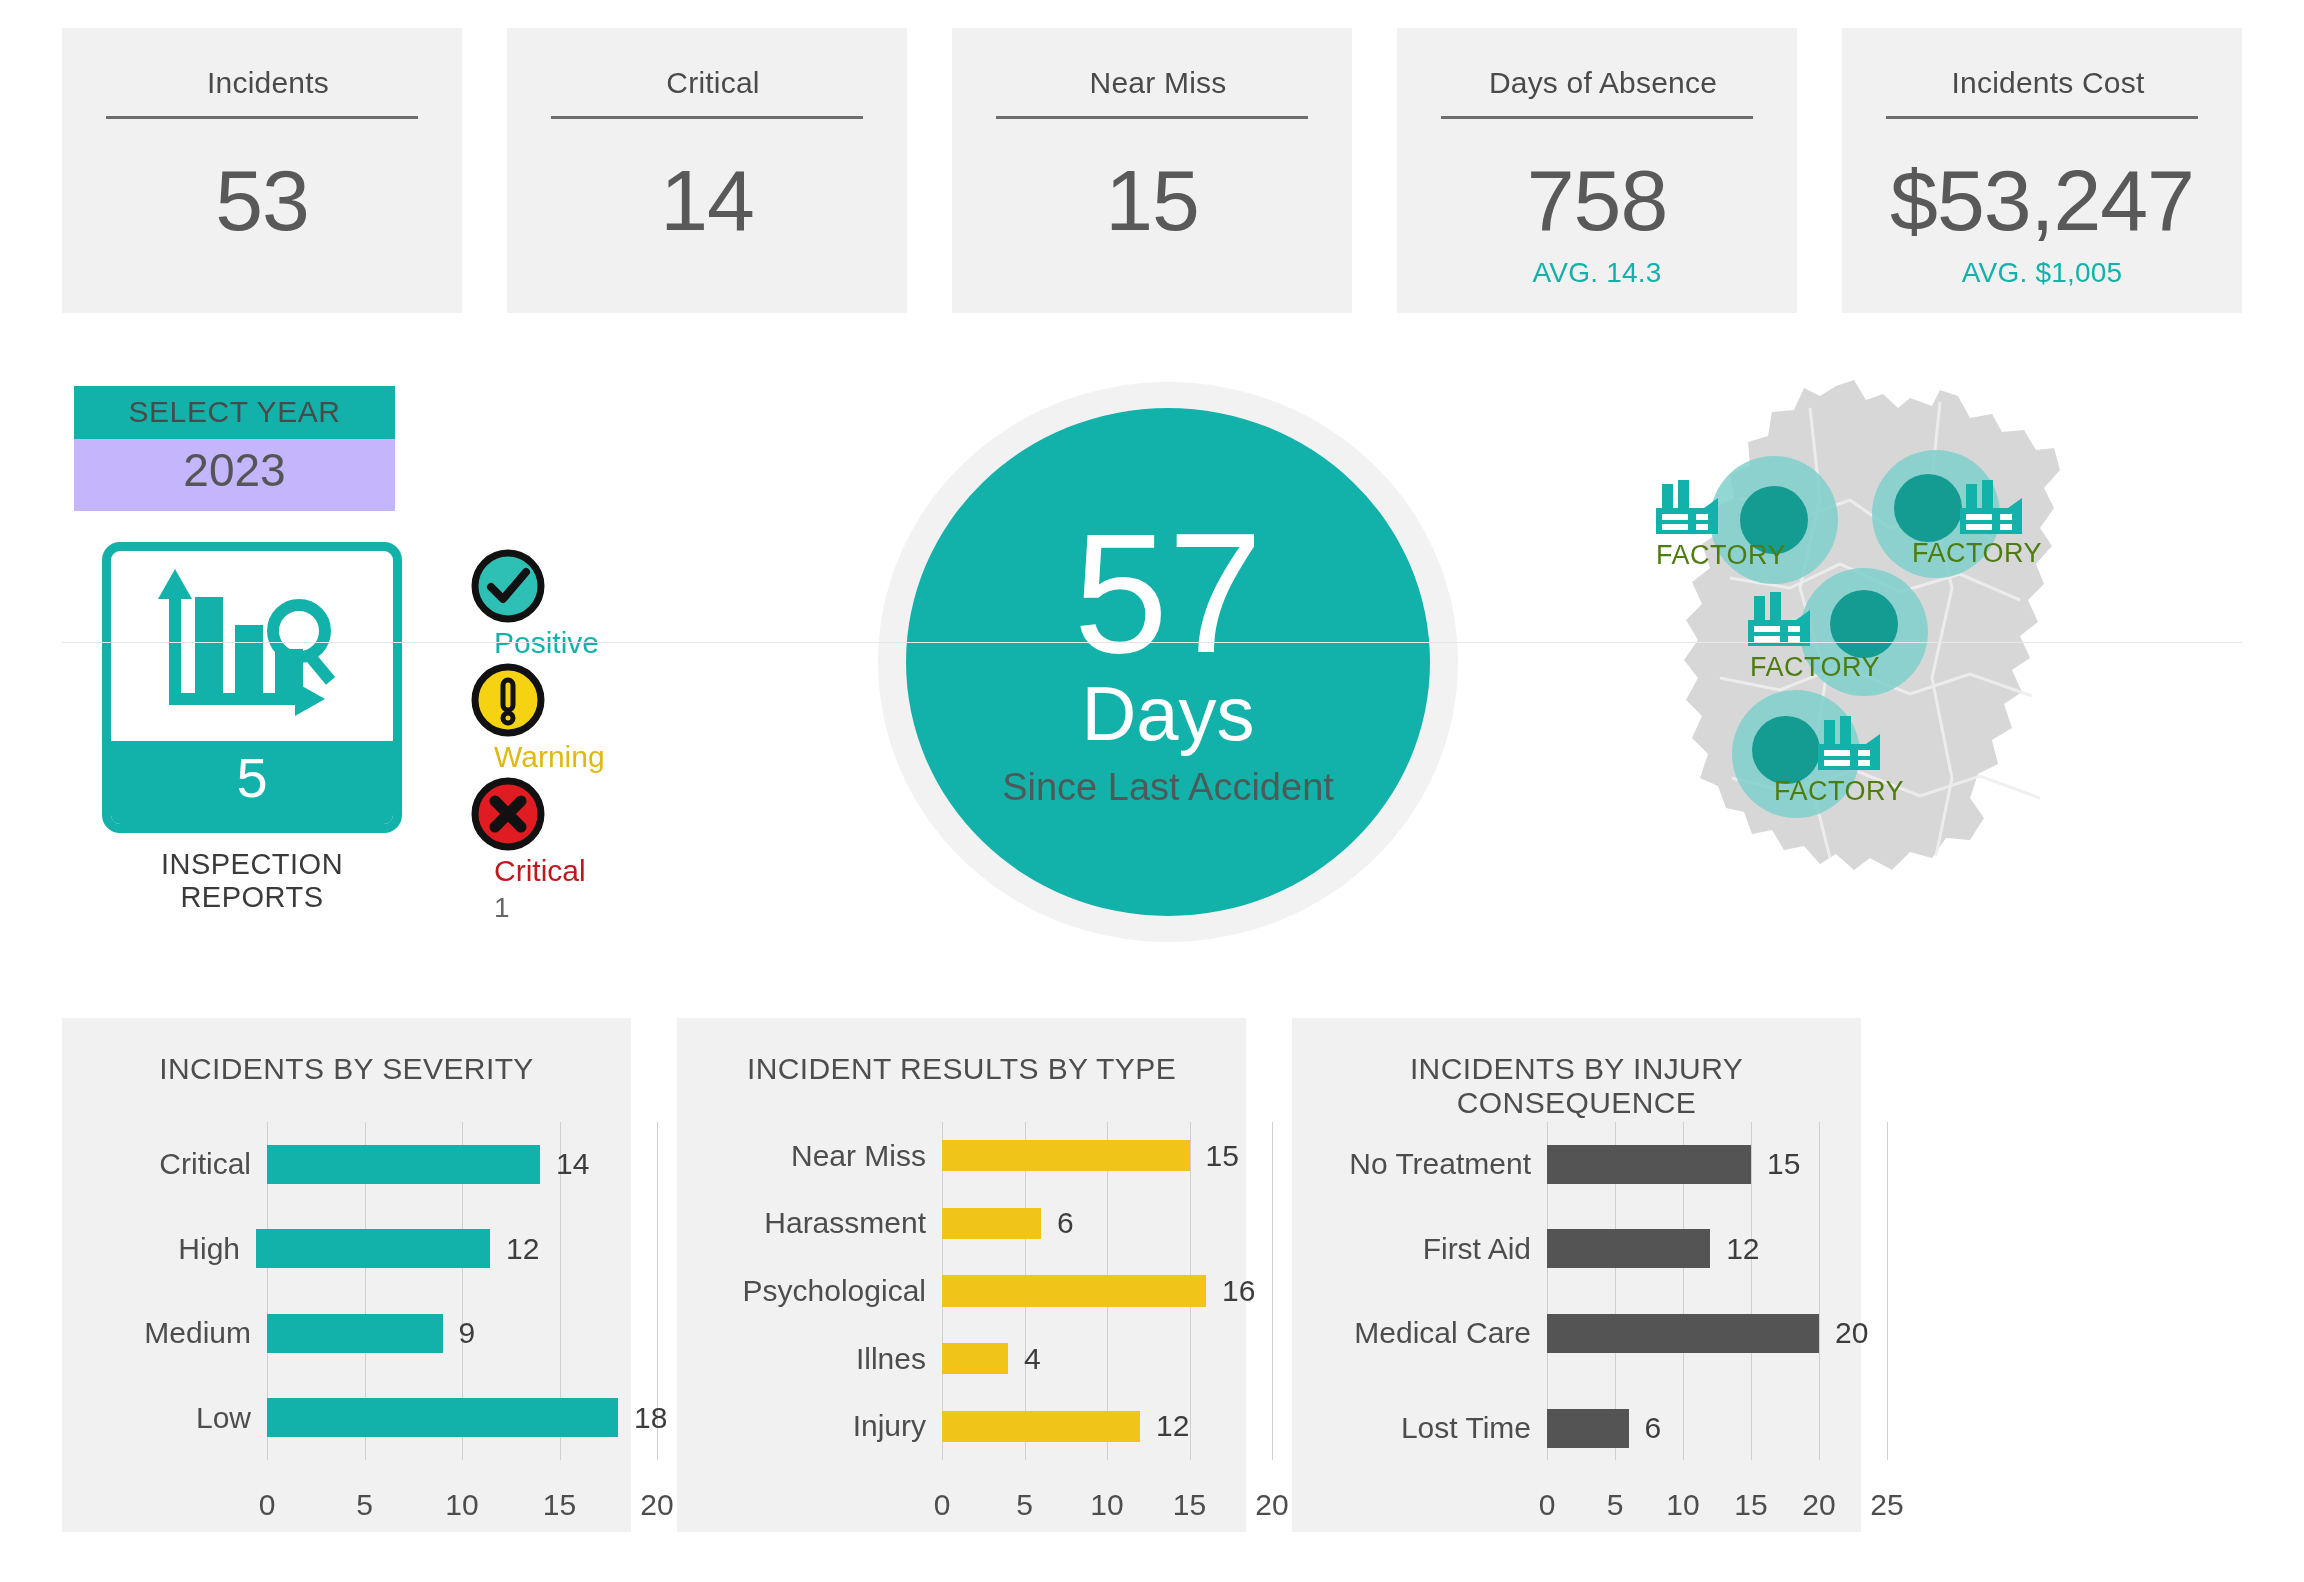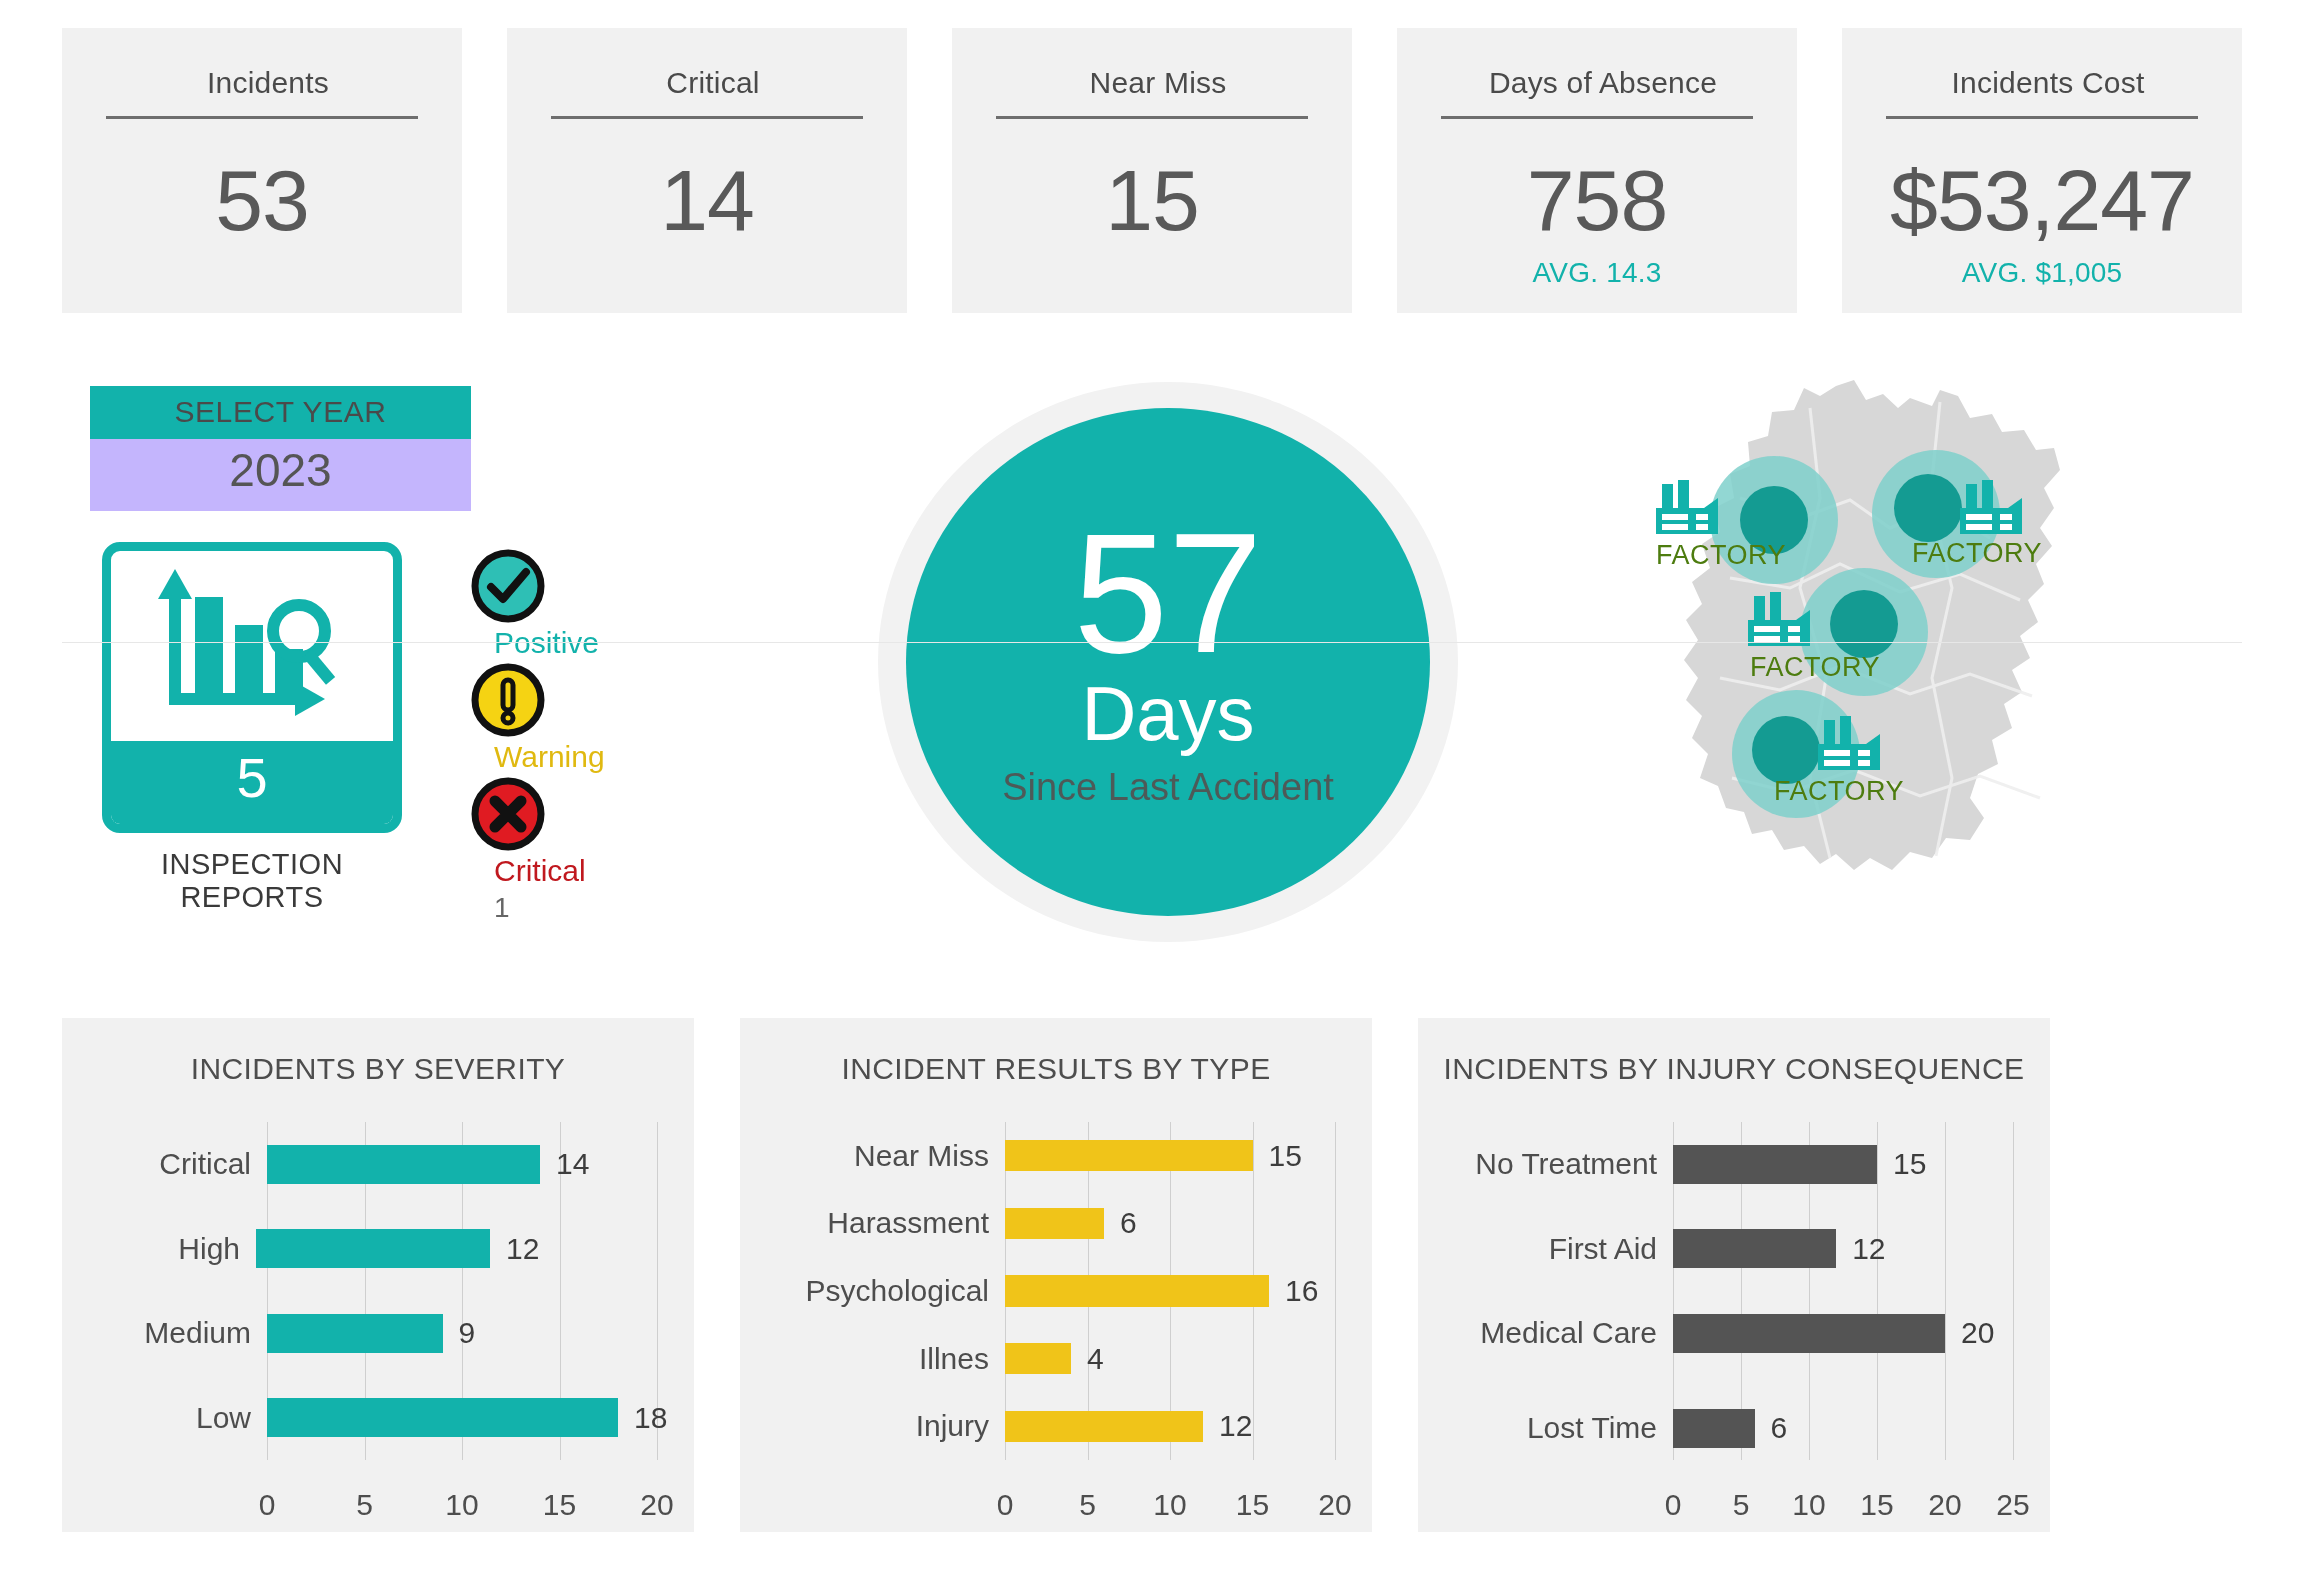--- a/index.html
+++ b/index.html
@@ -21,21 +21,21 @@
   .kpi-title { font-size: 30px; color: #4a4a4a; margin-top: 38px; font-weight: 400;
                letter-spacing: .2px; margin-left: 12px; }
   .kpi-rule { width: 78%; height: 3px; background: #6e6e6e; margin-top: 16px; }
   .kpi-value { font-size: 86px; color: #595959; font-weight: 400; line-height: 1;
                margin-top: 38px; letter-spacing: -1px; }
   .kpi-sub { font-size: 28px; color: #12b2ab; margin-top: 14px; letter-spacing: .2px; }
   .mid-divider { position: absolute; left: 62px; top: 642px; width: 2180px; height: 1px;
                  background: #e7e7e7; }
 
   
-  .year-box { position: absolute; left: 90px; top: 386px; width: 381px; }
+  .year-box { position: absolute; left: 74px; top: 386px; width: 321px; }
   .year-head { background: #12b2ab; color: #4a4a4a; font-size: 30px; text-align: center;
                padding: 9px 0 10px; letter-spacing: .6px; }
   .year-val { background: #c4b5fd; color: #555; font-size: 46px; text-align: center;
               padding: 4px 0 14px; font-weight: 400; }
 
   
   .insp { position: absolute; left: 102px; top: 542px; width: 300px; }
   .insp-frame { border: 9px solid #12b2ab; border-radius: 18px; overflow: hidden;
                 background: #ffffff; }
   .insp-graphic { height: 190px; display: flex; align-items: center; justify-content: center; }
@@ -68,21 +68,21 @@
   .map-wrap { position: absolute; left: 1640px; top: 378px; width: 520px; height: 560px; }
   .map-svg { position: absolute; inset: 0; }
   .pin { position: absolute; }
   .pin-halo { position: absolute; border-radius: 50%; background: #7fd0cb; opacity: .85; }
   .pin-dot  { position: absolute; border-radius: 50%; background: #149b92; }
   .pin-label { position: absolute; font-size: 27px; color: #4d7c0f; letter-spacing: .5px;
                white-space: nowrap; }
   .fac-icon { position: absolute; }
 
   
-  .charts { position: absolute; left: 62px; top: 1018px; width: 1988px; height: 514px;
+  .charts { position: absolute; left: 62px; top: 1018px; width: 1799px; height: 514px;
             display: flex; gap: 46px; }
   .panel { flex: 1 1 0; background: #f1f1f1; position: relative; }
   .panel-title { text-align: center; font-size: 30px; color: #4d4d4d; padding-top: 34px;
                  letter-spacing: .4px; }
   .plot { position: absolute; left: 0; right: 0; top: 92px; bottom: 0; }
   .grid-area { position: absolute; top: 12px; bottom: 72px; }
   .gridline { position: absolute; top: 0; bottom: 0; width: 1px; background: #cfcfcf; }
   .axis-tick { position: absolute; bottom: 10px; font-size: 30px; color: #4d4d4d;
                transform: translateX(-50%); }
   .bar-row { position: absolute; display: flex; align-items: center; }

